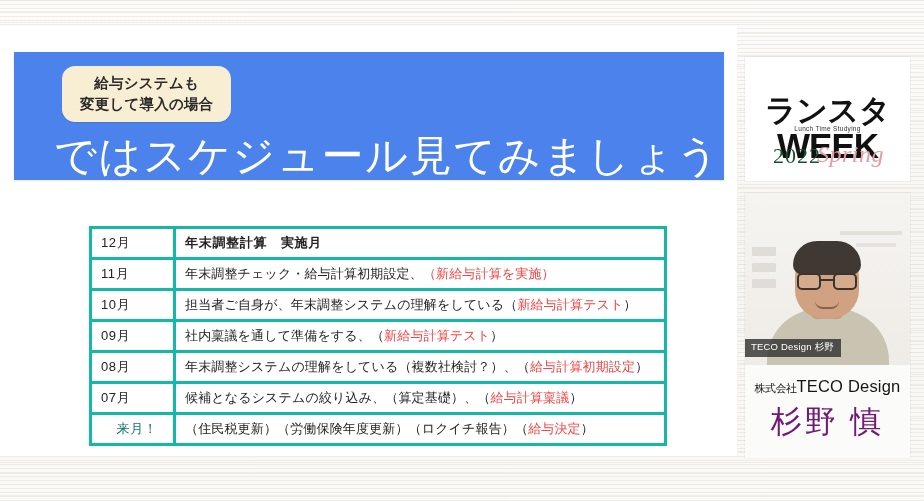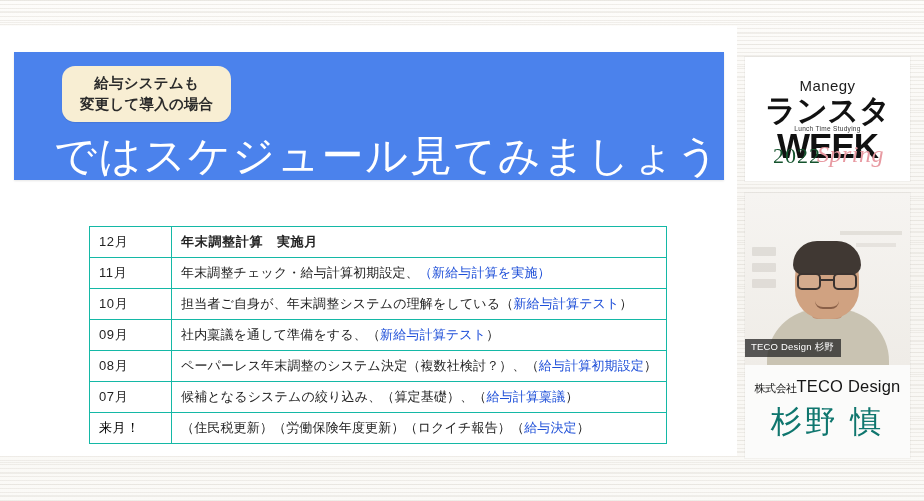--- a/index.html
+++ b/index.html
@@ -93,49 +93,50 @@
   table.schedule {
     width: 100%;
     border-collapse: collapse;
     table-layout: fixed;
     background: #ffffff;
   }
   table.schedule tr {
     height: 31px;
   }
   table.schedule td {
-    border: 1px solid #14b8a6;
+    border: 3px solid #14b8a6;
     padding: 0 0 0 9px;
     font-size: 13px;
     color: #232323;
     vertical-align: middle;
     white-space: nowrap;
     overflow: hidden;
   }
   td.month-cell {
     width: 72px;
     text-align: left;
     font-size: 13.5px;
     letter-spacing: 0.6px;
     padding-left: 11px;
     color: #2a2a2a;
   }
   td.month-cell.accent {
-    color: #000000;
+    color: #0f766e;
+    text-align: center;
   }
   td.detail-cell {
     letter-spacing: 0.15px;
     padding-left: 13px;
   }
   td.detail-cell.bold-row {
     font-weight: 700;
     letter-spacing: 0.7px;
   }
   .red {
-    color: #1d4ed8;
+    color: #ef4444;
   }
 
   
   .logo-card {
     position: absolute;
     left: 745px;
     top: 57px;
     width: 165px;
     height: 124px;
     background: #ffffff;
@@ -354,21 +355,21 @@
     font-size: 11px;
     letter-spacing: -0.5px;
     margin-top: 31px;
   }
   .caption-name {
     position: absolute;
     left: 0; right: 0;
     top: 36px;
     text-align: center;
     font-size: 31px;
-    color: #0f766e;
+    color: #701a75;
     letter-spacing: 3px;
     white-space: nowrap;
   }
 </style>
 </head>
 <body>
 
 <div id="stage">
 
   <div id="slide">
@@ -393,38 +394,37 @@
             <tr>
               <td class="month-cell">10月</td>
               <td class="detail-cell"><span>担当者ご自身が、年末調整システムの理解をしている（</span><span class="red">新給与計算テスト</span><span>）</span></td>
             </tr>
             <tr>
               <td class="month-cell">09月</td>
               <td class="detail-cell"><span>社内稟議を通して準備をする、（</span><span class="red">新給与計算テスト</span><span>）</span></td>
             </tr>
             <tr>
               <td class="month-cell">08月</td>
-              <td class="detail-cell"><span>ペーパーレス年末調整のシステム決定（複数社検討？）、（</span><span class="red">給与計算初期設定</span><span>）</span></td>
+              <td class="detail-cell"><span>年末調整システムの理解をしている（複数社検討？）、（</span><span class="red">給与計算初期設定</span><span>）</span></td>
             </tr>
             <tr>
               <td class="month-cell">07月</td>
               <td class="detail-cell"><span>候補となるシステムの絞り込み、（算定基礎）、（</span><span class="red">給与計算稟議</span><span>）</span></td>
             </tr>
             <tr>
               <td class="month-cell accent">来月！</td>
               <td class="detail-cell"><span>（住民税更新）（労働保険年度更新）（ロクイチ報告）（</span><span class="red">給与決定</span><span>）</span></td>
             </tr>
           </tbody>
       </table>
     </div>
 
   </div>
 
   <div class="logo-card">
-    <div class="logo-manegy">Manegy</div>
     <div class="logo-main">
       <span>ランスタ</span><span class="week">WEEK</span>
     </div>
     <div class="logo-sub">Lunch Time Studying</div>
     <div class="logo-year">2022</div>
     <div class="logo-season">Spring</div>
   </div>
 
   <div class="cam-card">
     <div class="cam-video">

